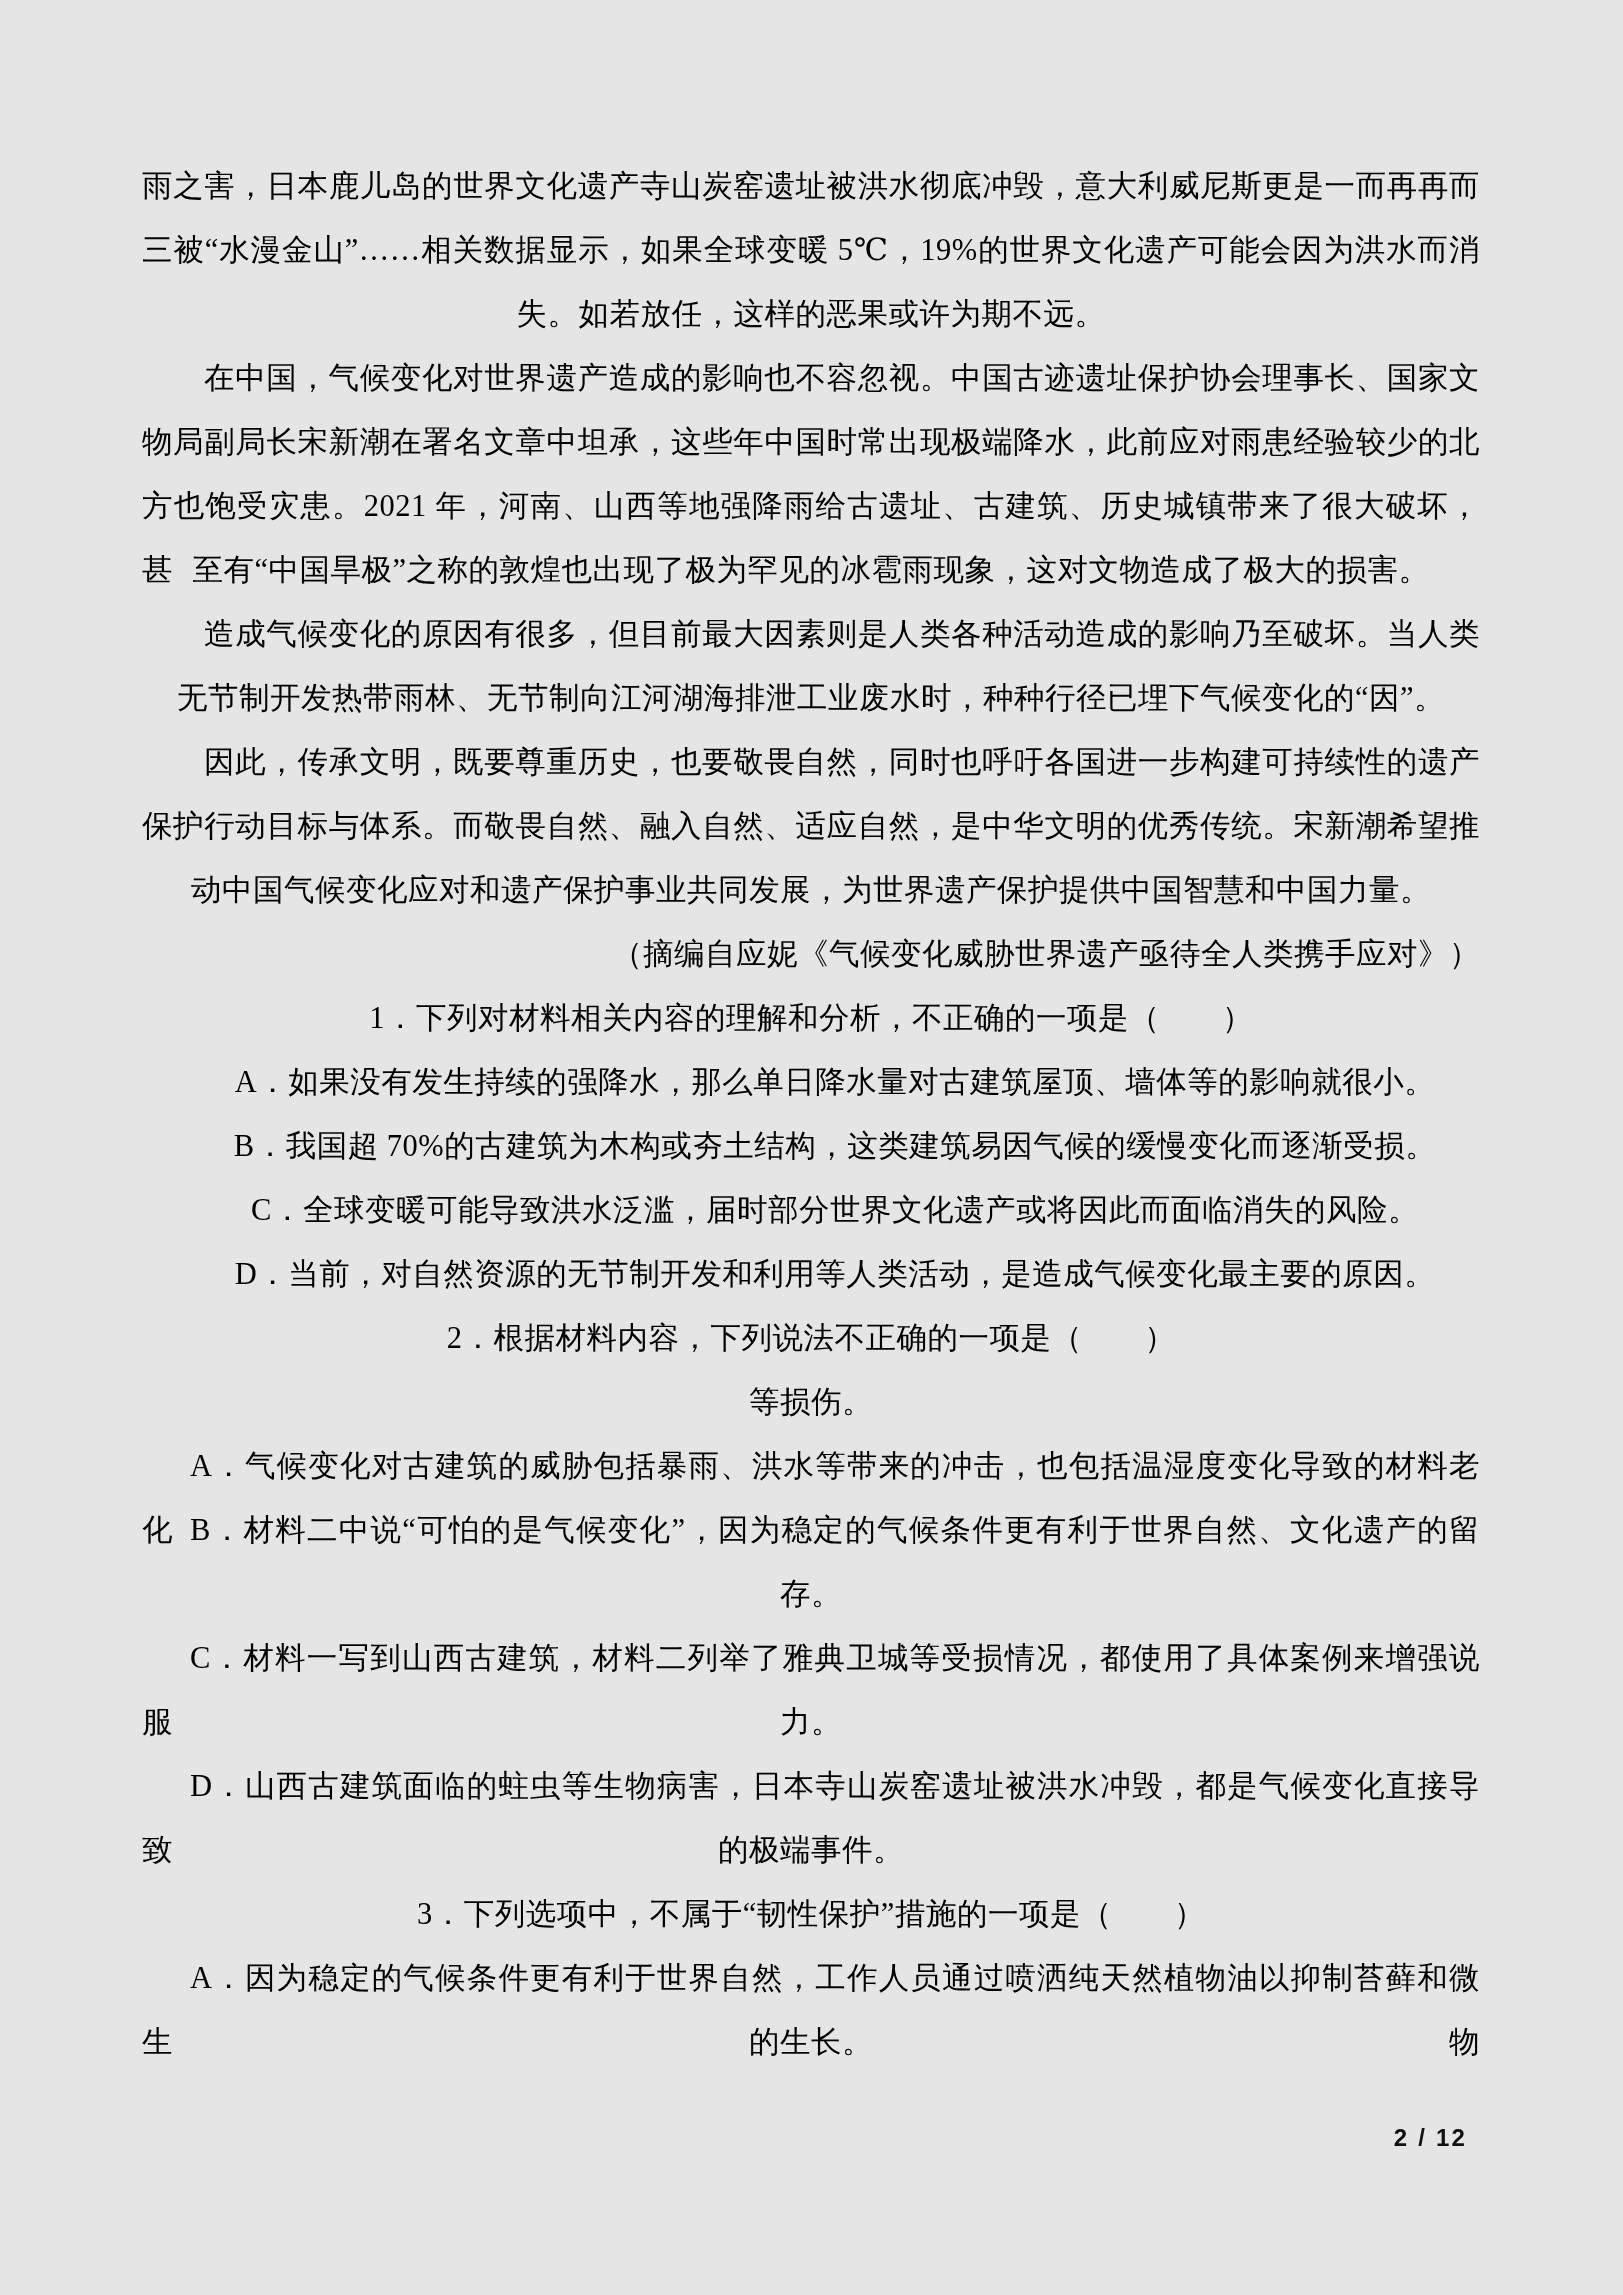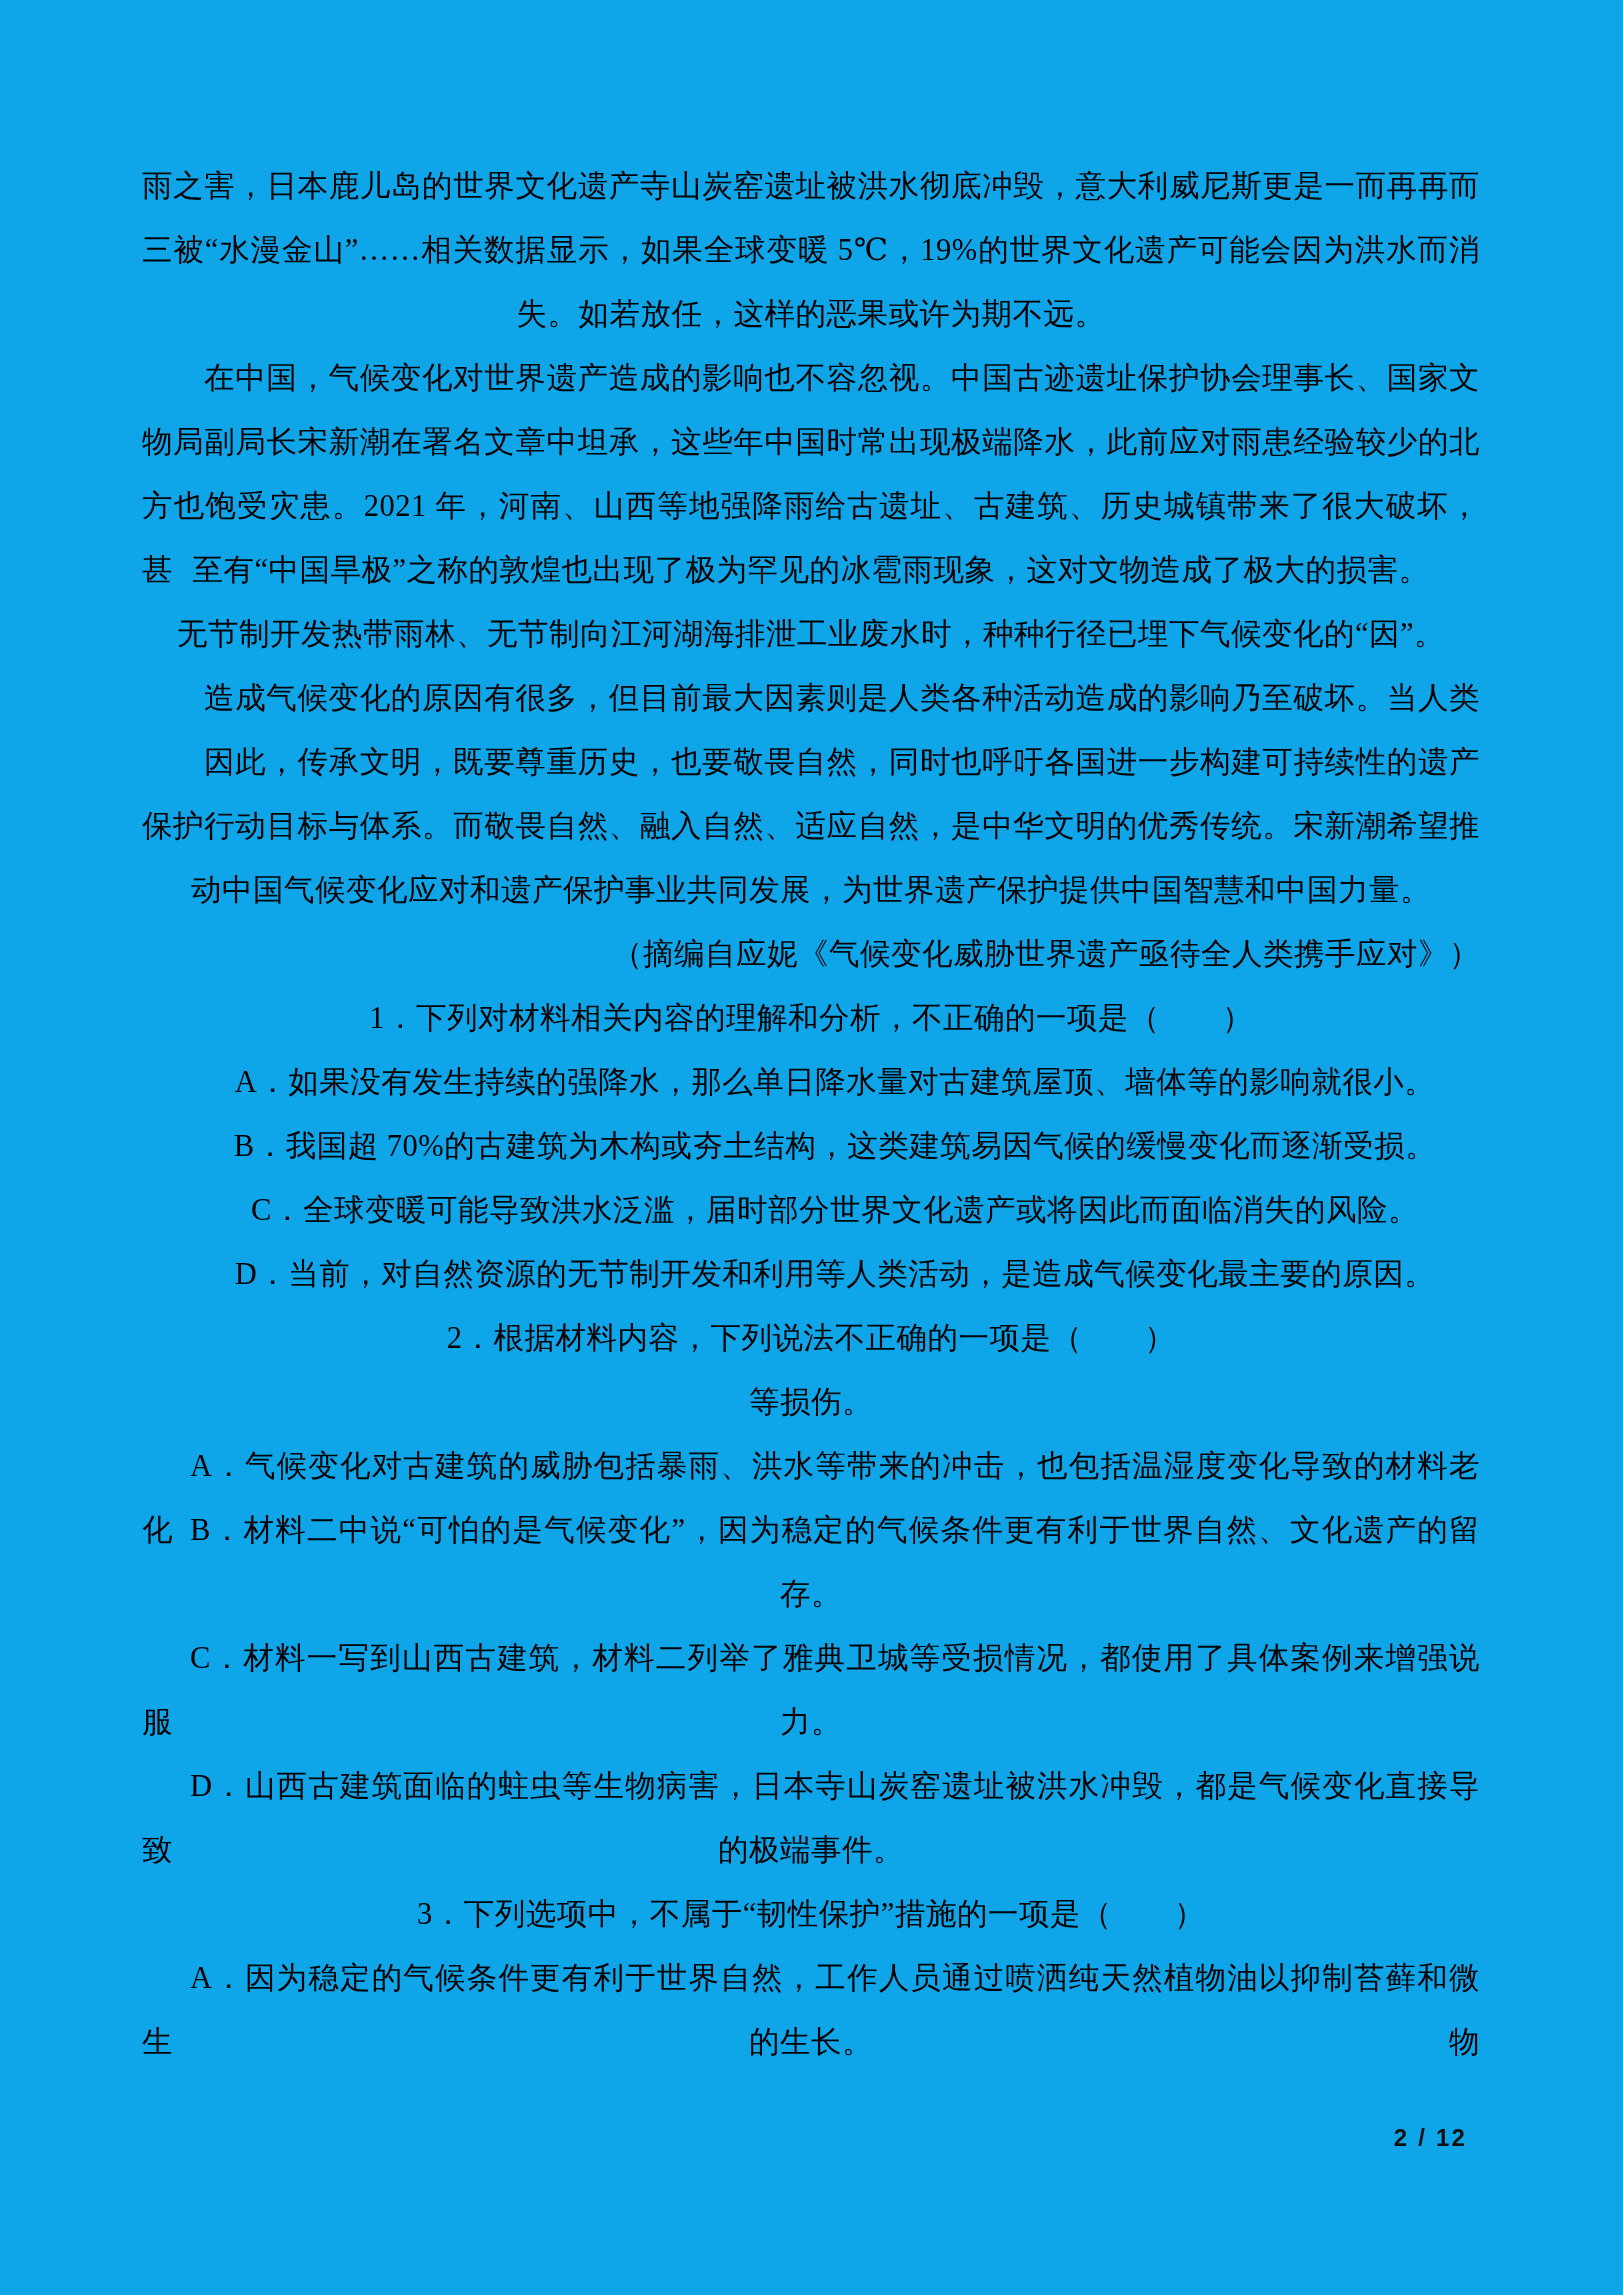--- a/index.html
+++ b/index.html
@@ -4,21 +4,21 @@
 <style>
   html, body {
     margin: 0;
     padding: 0;
     background: #ffffff;
   }
   .page {
     position: relative;
     width: 1623px;
     height: 2295px;
-    background: #0ea5e9;
+    background: #e5e5e5;
     color: #000000;
     font-family: "Liberation Serif", "DejaVu Serif", serif;
     overflow: hidden;
   }
   .content {
     position: absolute;
     left: 142px;
     right: 143px;
     top: 154px;
   }
@@ -64,22 +64,22 @@
     </section>
 
     <section>
       <div class="line fill ind2">在中国，气候变化对世界遗产造成的影响也不容忽视。中国古迹遗址保护协会理事长、国家文</div>
       <div class="line fill">物局副局长宋新潮在署名文章中坦承，这些年中国时常出现极端降水，此前应对雨患经验较少的北</div>
       <div class="line fill">方也饱受灾患。2021 年，河南、山西等地强降雨给古遗址、古建筑、历史城镇带来了很大破坏，甚</div>
       <div class="line">至有“中国旱极”之称的敦煌也出现了极为罕见的冰雹雨现象，这对文物造成了极大的损害。</div>
     </section>
 
     <section>
+      <div class="line fill ind2">造成气候变化的原因有很多，但目前最大因素则是人类各种活动造成的影响乃至破坏。当人类</div>
       <div class="line">无节制开发热带雨林、无节制向江河湖海排泄工业废水时，种种行径已埋下气候变化的“因”。</div>
-      <div class="line fill ind2">造成气候变化的原因有很多，但目前最大因素则是人类各种活动造成的影响乃至破坏。当人类</div>
     </section>
 
     <section>
       <div class="line fill ind2">因此，传承文明，既要尊重历史，也要敬畏自然，同时也呼吁各国进一步构建可持续性的遗产</div>
       <div class="line fill">保护行动目标与体系。而敬畏自然、融入自然、适应自然，是中华文明的优秀传统。宋新潮希望推</div>
       <div class="line">动中国气候变化应对和遗产保护事业共同发展，为世界遗产保护提供中国智慧和中国力量。</div>
     </section>
 
     <div class="line right">（摘编自应妮《气候变化威胁世界遗产亟待全人类携手应对》）</div>
 

